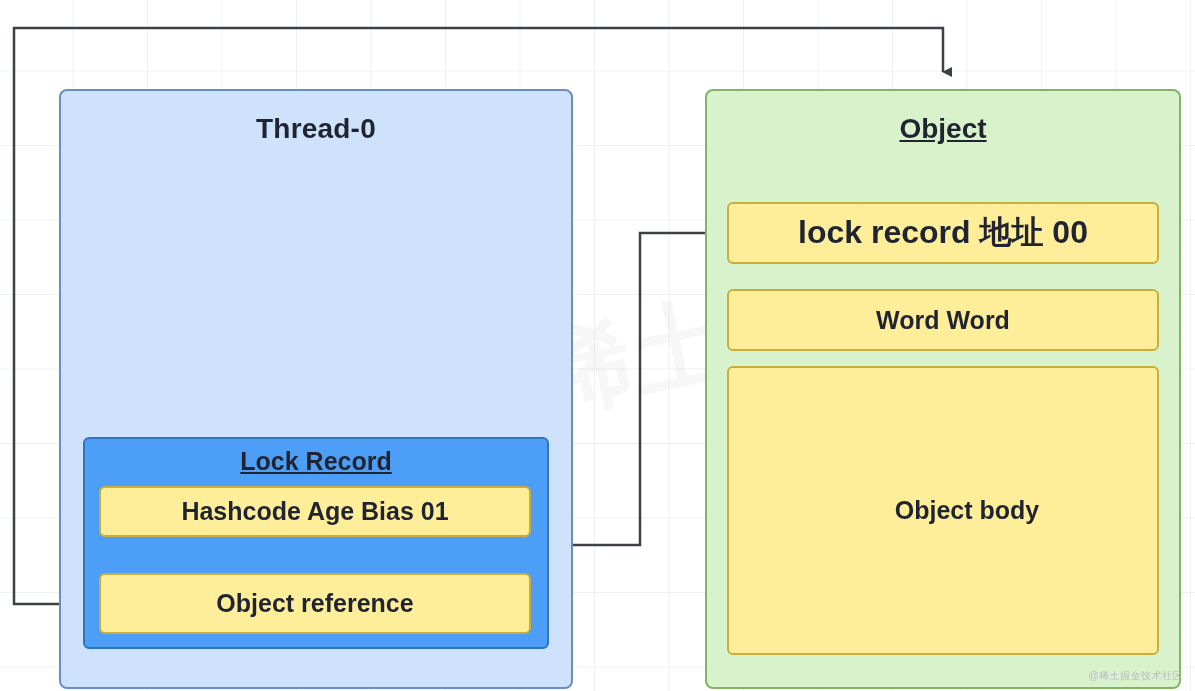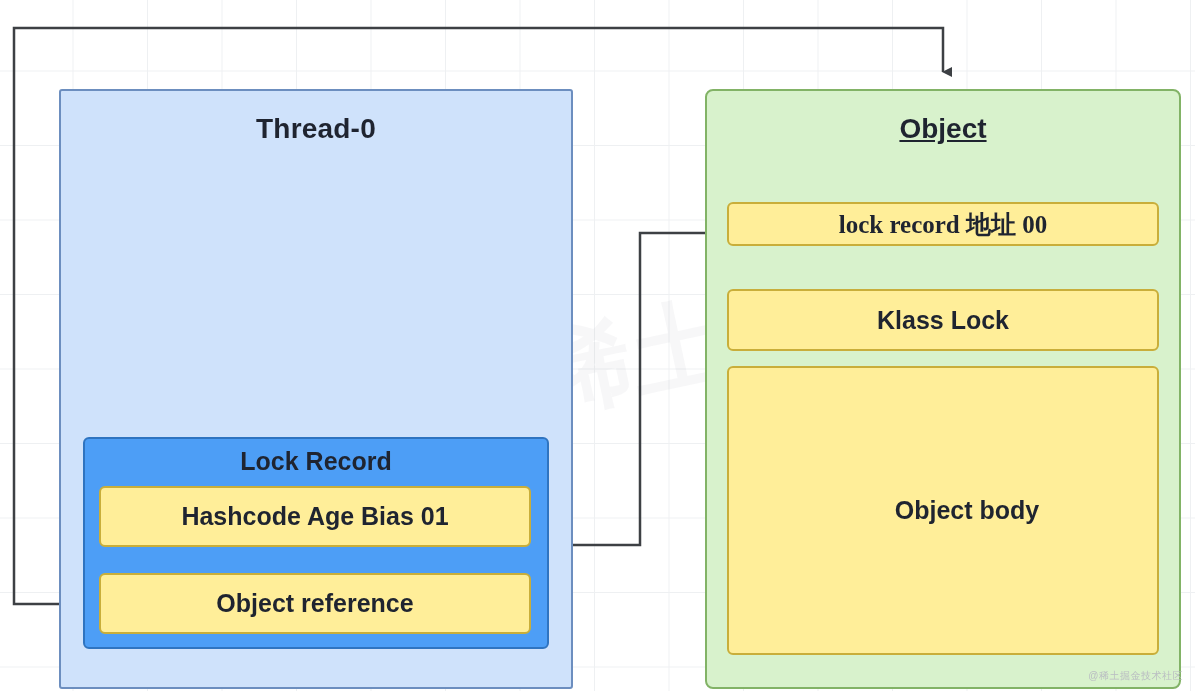--- a/index.html
+++ b/index.html
@@ -38,21 +38,21 @@
     text-align: center;
   }
   
   #thread-box {
     left: 59px;
     top: 89px;
     width: 514px;
     height: 600px;
     background: #cfe2fb;
     border: 2px solid #6c8ebf;
-    border-radius: 3px;
+    border-radius: 8px;
     display: block;
   }
   #thread-title {
     position: absolute;
     top: 22px;
     left: 0;
     width: 100%;
     text-align: center;
     font-size: 28px;
     font-weight: bold;
@@ -72,33 +72,34 @@
   }
   #lock-record-title {
     position: absolute;
     top: 8px;
     left: 0;
     width: 100%;
     text-align: center;
     font-size: 25px;
     font-weight: bold;
     color: #1f2430;
+    text-decoration: underline;
   }
   .yellow {
     background: #ffee99;
     border: 2px solid #c9ae3a;
     border-radius: 6px;
     color: #1f2430;
     font-weight: bold;
   }
   #hashcode-row {
     left: 99px;
     top: 486px;
     width: 432px;
-    height: 61px;
+    height: 51px;
     font-size: 25px;
   }
   #object-ref-row {
     left: 99px;
     top: 573px;
     width: 432px;
     height: 61px;
     font-size: 25px;
   }
   
@@ -120,23 +121,22 @@
     text-align: center;
     font-size: 28px;
     font-weight: bold;
     color: #1f2430;
     text-decoration: underline;
   }
   #markword-row {
     left: 727px;
     top: 202px;
     width: 432px;
-    height: 44px;
-    font-size: 25px;
-    font-family: Liberation Serif, serif;
+    height: 62px;
+    font-size: 32px;
   }
   #klassword-row {
     left: 727px;
     top: 289px;
     width: 432px;
     height: 62px;
     font-size: 25px;
   }
   #objectbody-row {
     left: 727px;
@@ -210,18 +210,18 @@
   <div class="box yellow" id="hashcode-row">Hashcode Age Bias 01</div>
 
   <div class="box yellow" id="object-ref-row">Object reference</div>
 
   <div class="box" id="object-box">
     <div id="object-title">Object</div>
   </div>
 
   <div class="box yellow" id="markword-row">lock record 地址 00</div>
 
-  <div class="box yellow" id="klassword-row">Klass Lock</div>
+  <div class="box yellow" id="klassword-row">Word Word</div>
 
   <div class="box yellow" id="objectbody-row">Object body</div>
 
   <div id="watermark">@稀土掘金技术社区</div>
 </div>
 
 </body></html>

